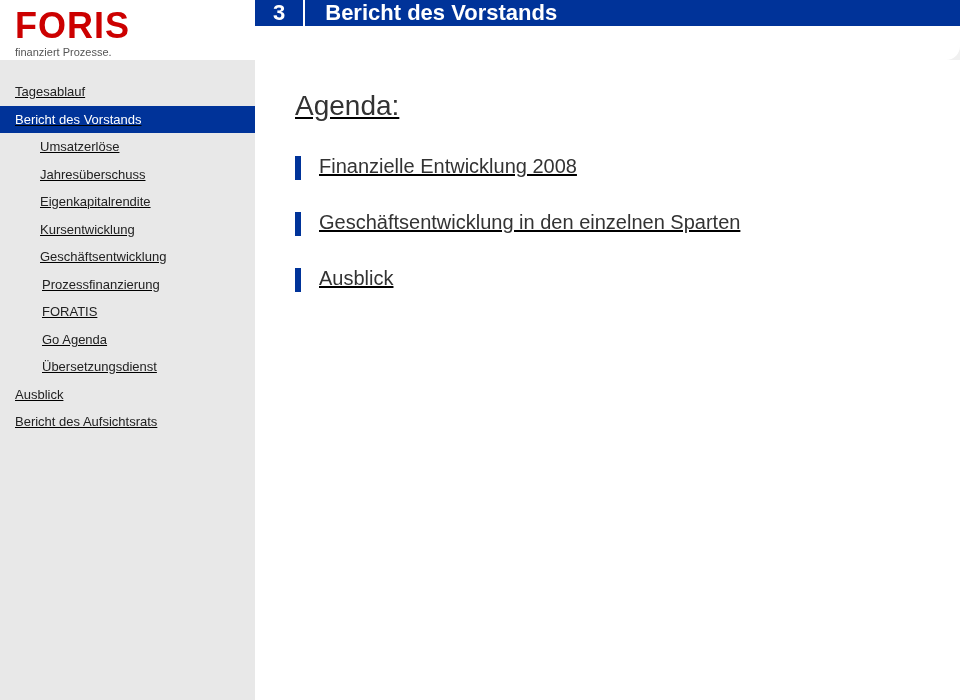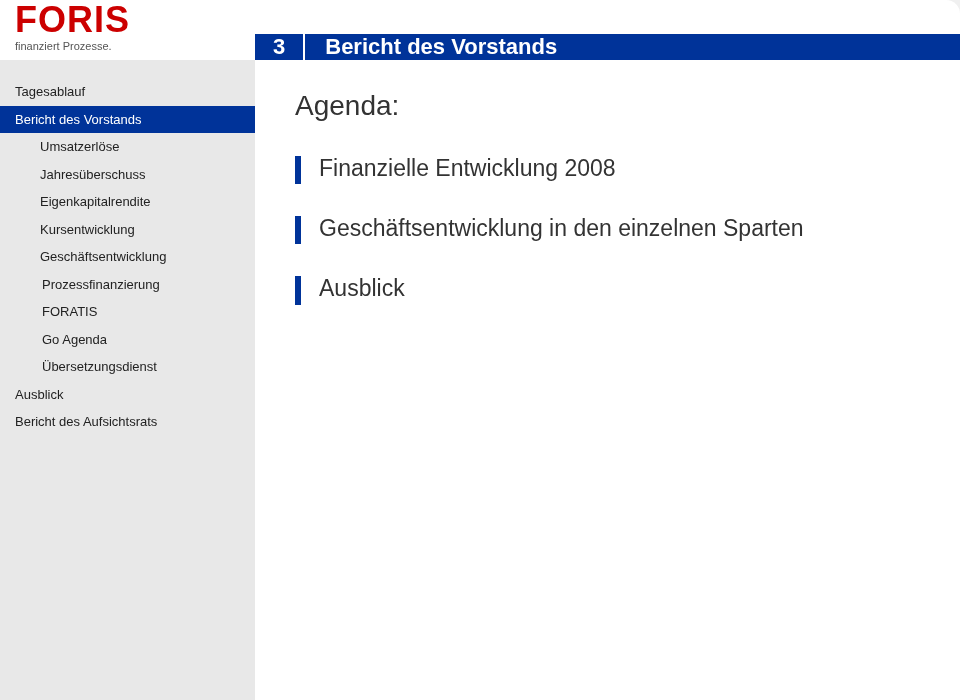--- a/index.html
+++ b/index.html
@@ -14,21 +14,21 @@
       width: 960px;
       height: 700px;
       overflow: hidden;
       display: flex;
       flex-direction: column;
     }
 
     
     .header {
       display: flex;
-      align-items: flex-end;
+      align-items: flex-start;
       background: #fff;
       height: 60px;
       flex-shrink: 0;
       border-radius: 14px;
     }
 
     .logo-area {
       width: 255px;
       background: #fff;
       display: flex;
@@ -80,20 +80,21 @@
       font-size: 22px;
       font-weight: bold;
       padding: 0 20px;
     }
 
     
     .main-content {
       display: flex;
       flex: 1;
       overflow: hidden;
+      text-decoration: underline;
     }
 
     
     .sidebar {
       width: 255px;
       background: #e8e8e8;
       padding: 18px 0;
       flex-shrink: 0;
       overflow-y: auto;
     }
@@ -147,21 +148,21 @@
     .agenda-bullet {
       width: 6px;
       min-width: 6px;
       background: #003399;
       margin-right: 18px;
       margin-top: 4px;
       align-self: stretch;
     }
 
     .agenda-item-text {
-      font-size: 23px;
+      font-size: 20px;
       color: #333;
       line-height: 1.4;
     }
   </style>
 </head>
 <body>
 
 <div class="header">
   <div class="logo-area">
     <div class="logo-container">

